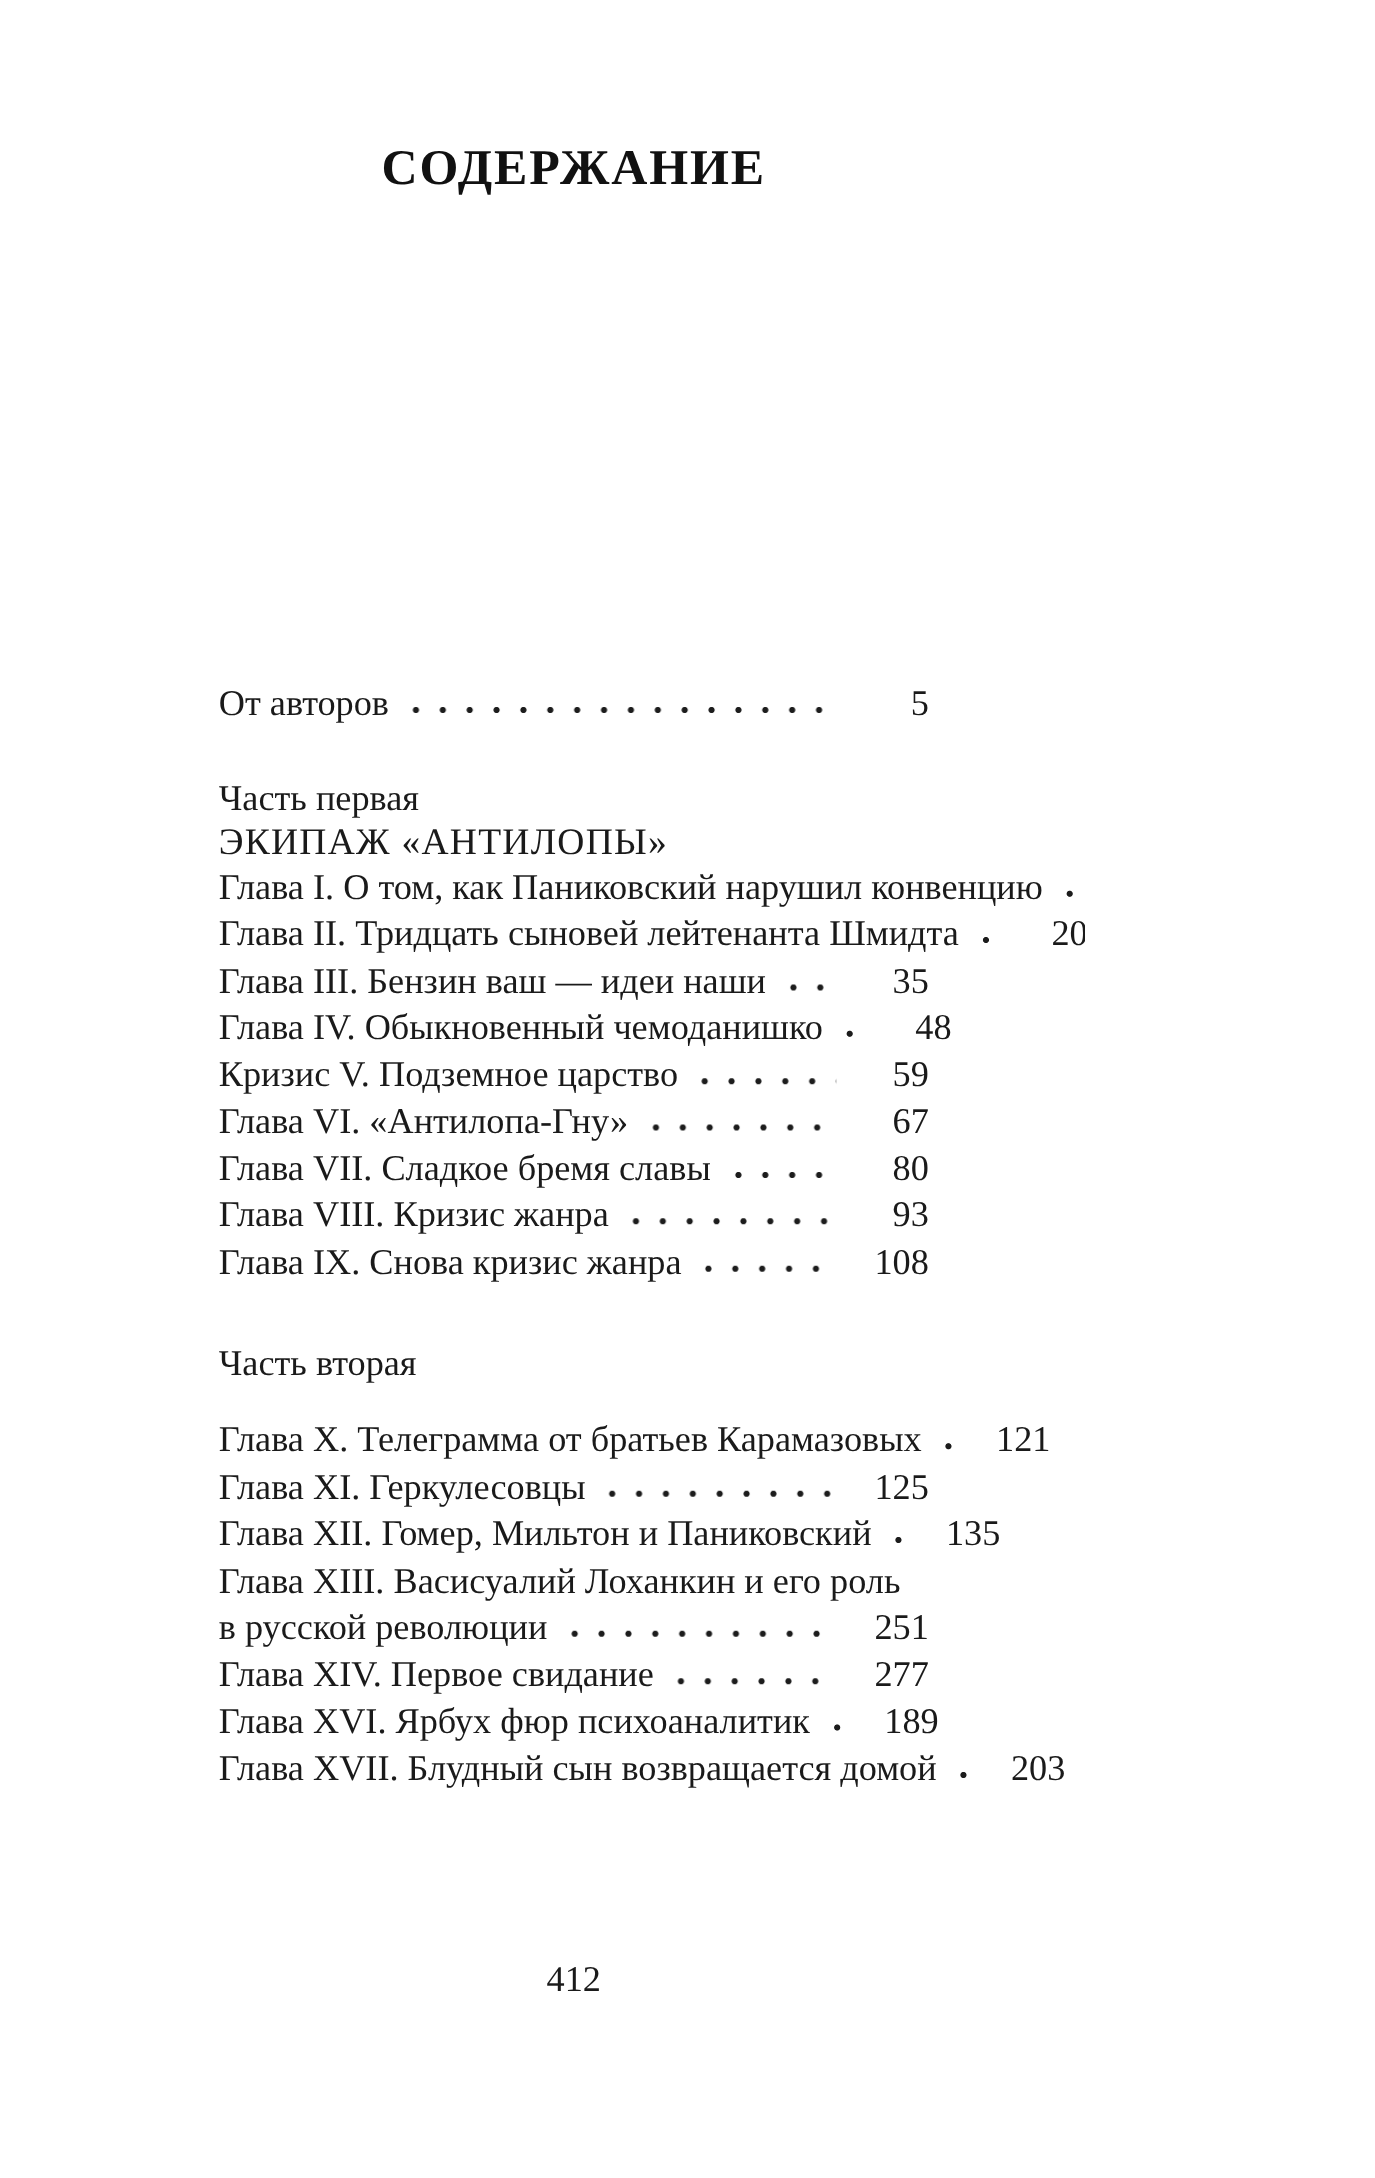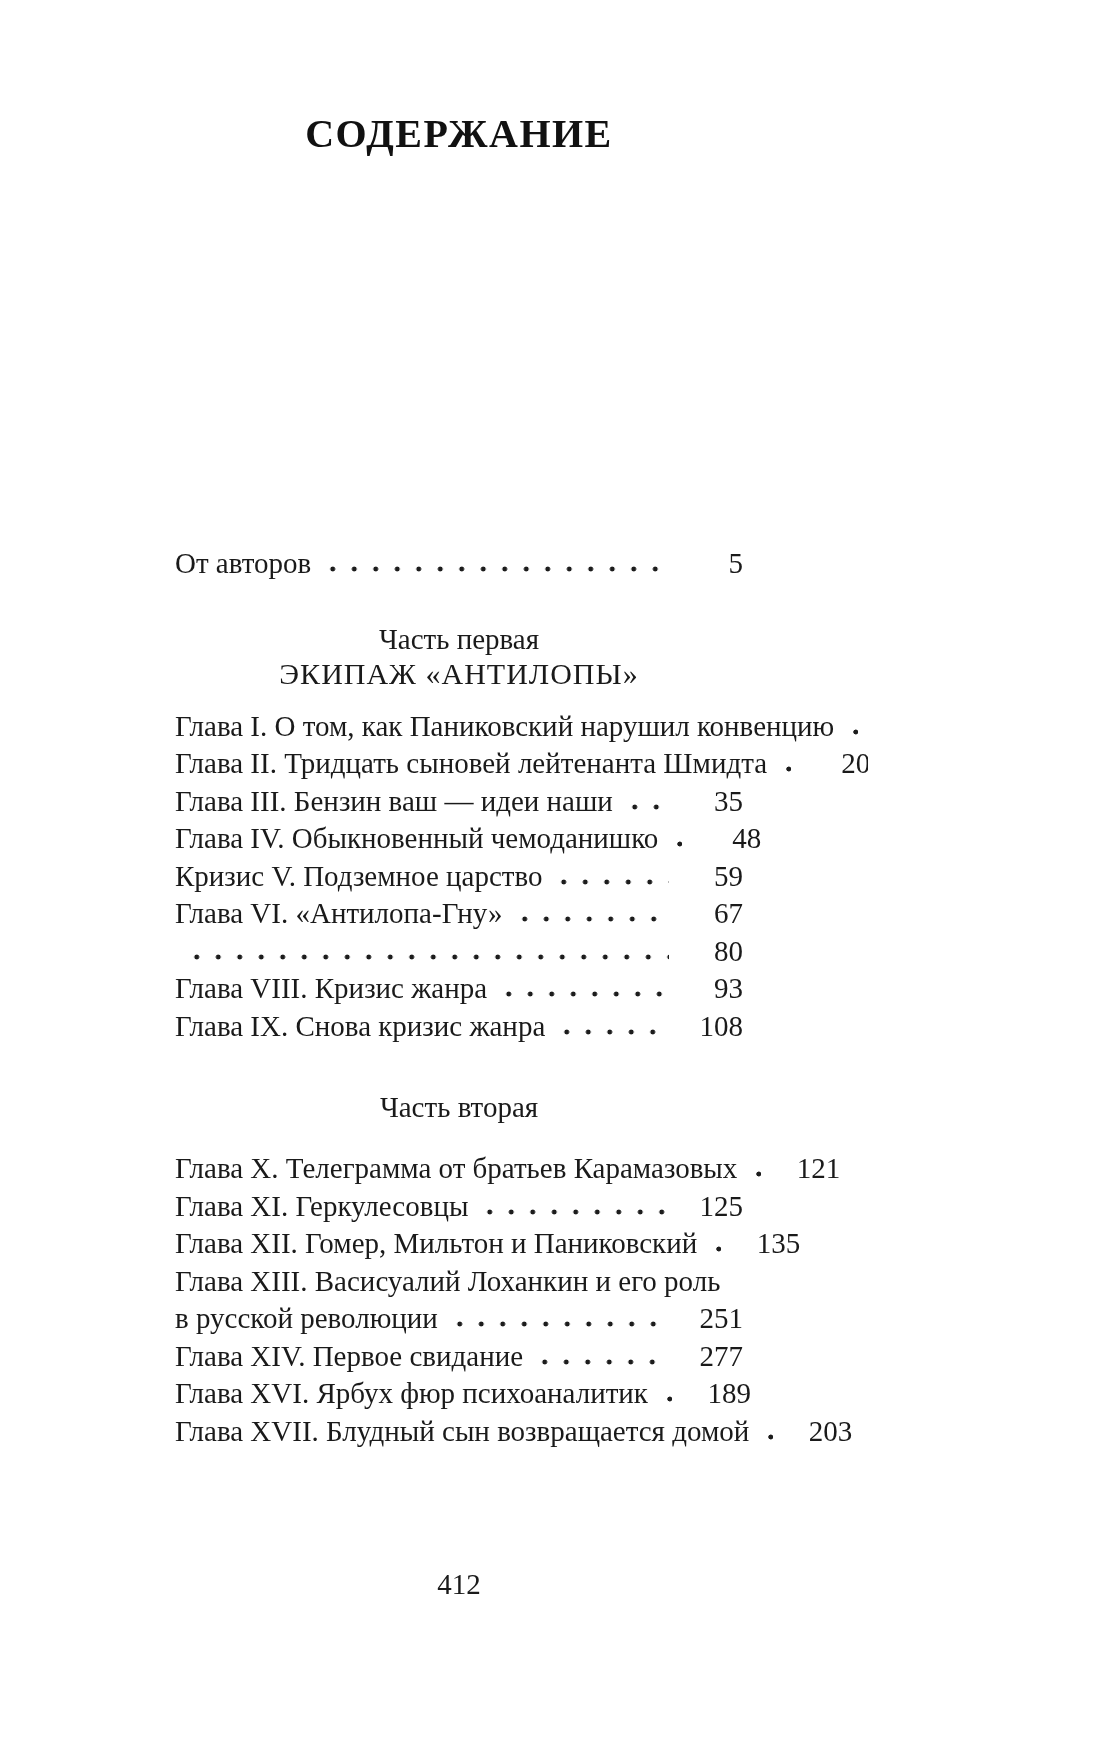--- a/index.html
+++ b/index.html
@@ -43,27 +43,27 @@
     background-image: radial-gradient(circle at center, #1c1c1c 2.1px, transparent 2.8px);
     background-size: 21.5px 8px;
     background-repeat: repeat-x;
   }
   .toc-page {
     min-width: 58px;
     text-align: right;
     white-space: nowrap;
   }
 
-  .part-heading { text-align: center; }
+  .part-heading { text-align: left; }
   .part-heading.first { margin-top: 39px; }
   .part-heading.second { margin-top: 45px; }
   .part-label { font-size: 29px; line-height: 34px; }
   .part-title { font-size: 30px; line-height: 36px; letter-spacing: 1px; }
 
-  .chapters.first { margin-top: 16px; }
+  .chapters.first { }
   .chapters.second { margin-top: 26px; }
 
   .footer-page-number {
     position: absolute;
     top: 1566px;
     left: 175px;
     right: 125px;
     text-align: center;
     font-size: 29px;
     line-height: 37.5px;
@@ -114,20 +114,21 @@
             <span class="toc-text">Кризис V. Подземное царство</span>
             <span class="leader"></span>
             <span class="toc-page">59</span>
           </div>
           <div class="toc-row">
             <span class="toc-text">Глава VI. «Антилопа-Гну»</span>
             <span class="leader"></span>
             <span class="toc-page">67</span>
           </div>
           <div class="toc-row">
+            <span class="toc-text">Глава VII. Сладкое бремя славы</span>
             <span class="leader"></span>
             <span class="toc-page">80</span>
           </div>
           <div class="toc-row">
             <span class="toc-text">Глава VIII. Кризис жанра</span>
             <span class="leader"></span>
             <span class="toc-page">93</span>
           </div>
           <div class="toc-row">
             <span class="toc-text">Глава IX. Снова кризис жанра</span>

